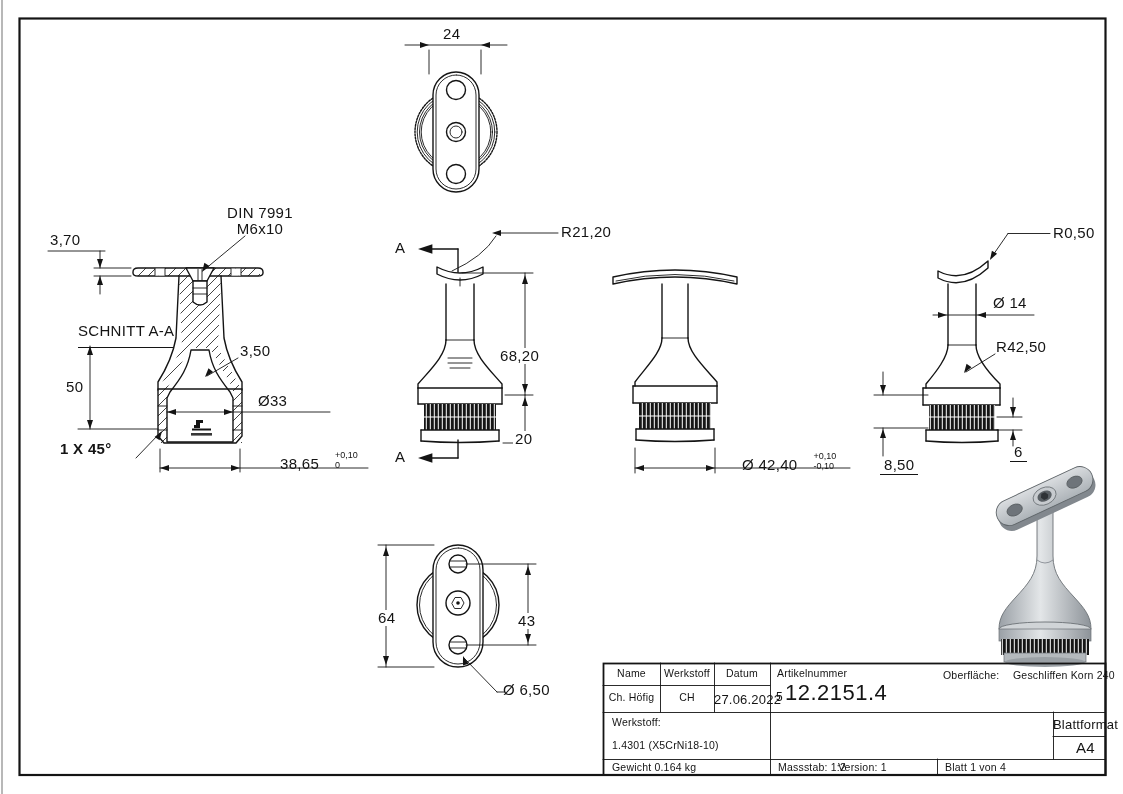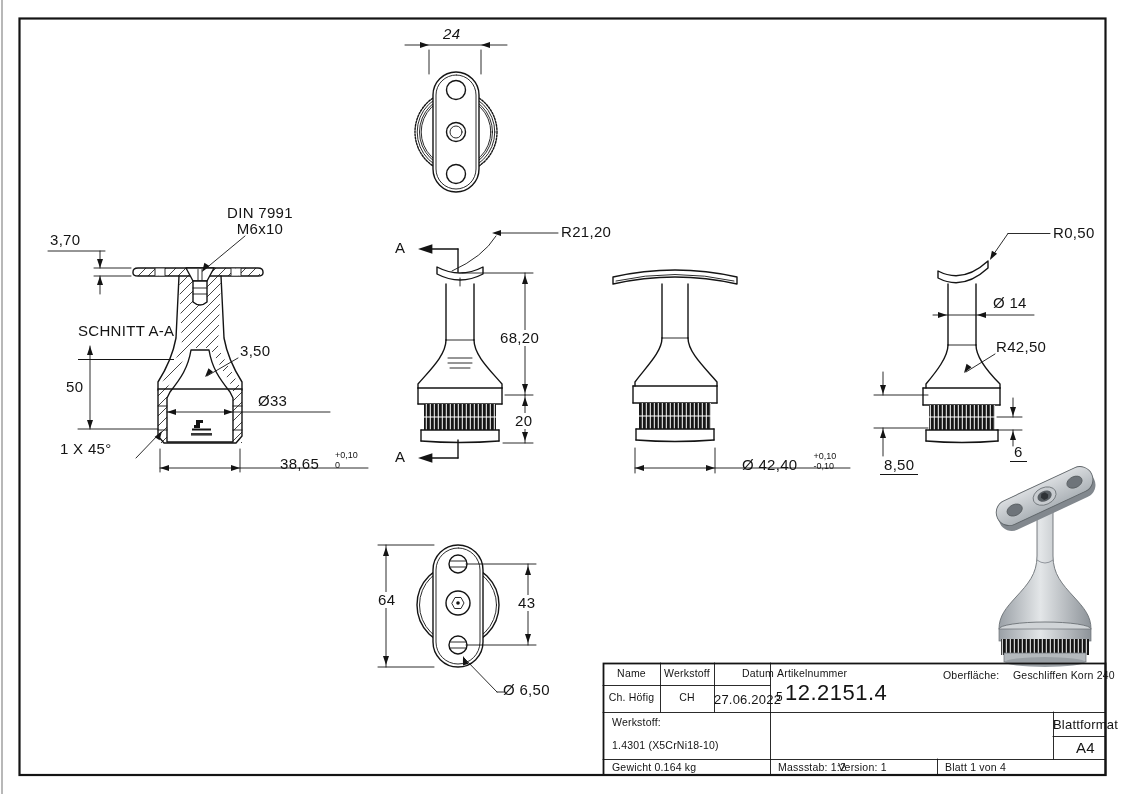--- a/index.html
+++ b/index.html
@@ -6,23 +6,23 @@
   .page{position:relative;width:1123px;height:794px;background:#ffffff;overflow:hidden;
         font-family:"Liberation Sans",sans-serif;}
   .win-edge{position:absolute;left:1px;top:0;width:2px;height:794px;background:#b8b8b8;}
   svg.art{position:absolute;left:0;top:0;width:1123px;height:794px;}
   .ln{stroke:#141414;stroke-width:1.4;fill:none;stroke-linecap:round;stroke-linejoin:round;}
   .lt{stroke:#141414;stroke-width:0.9;fill:none;stroke-linecap:round;}
   .lw{stroke:#141414;stroke-width:1.4;fill:#ffffff;stroke-linejoin:round;}
   .hx{stroke:#141414;stroke-width:0.8;fill:none;}
   .lbl{position:absolute;color:#141414;font-size:15px;line-height:1.08;white-space:nowrap;
        letter-spacing:.3px;}
-  .wbg{background:#fff;padding:0 2px;}
+  .wbg{background:#fff;padding:0 2px;margin-top:18px;}
   .ushelf{border-bottom:1.3px solid #141414;padding:0 4px 1px 4px;}
-  .underl{border-bottom:1.3px solid #141414;padding-bottom:20px;}
+  .underl{border-bottom:1.3px solid #141414;padding-bottom:8px;}
   .two-line span{display:block;text-align:center;}
   .tol{display:inline-block;vertical-align:1px;margin-left:16px;font-size:9px;line-height:1.15;
        letter-spacing:0;text-align:left;}
   .tol span{display:block;}
   .tb{font-size:10.5px;letter-spacing:.2px;}
   .tbs{font-size:13px;letter-spacing:.2px;}
   .ctr{text-align:center;}
   .artnum{display:inline-flex;align-items:flex-end;}
   .artnum .pfx{font-size:12px;margin-right:2px;margin-bottom:1px;}
   .artnum .big{font-size:22px;letter-spacing:.5px;}
@@ -346,32 +346,32 @@
       <line x1="1053" y1="736.5" x2="1105.5" y2="736.5" class="lt" stroke-width="1"></line>
       <line x1="603" y1="759.5" x2="1105.5" y2="759.5" class="lt" stroke-width="1"></line>
       <line x1="660.5" y1="663" x2="660.5" y2="712" class="lt" stroke-width="1"></line>
       <line x1="714.5" y1="663" x2="714.5" y2="712" class="lt" stroke-width="1"></line>
       <line x1="770.5" y1="663" x2="770.5" y2="775" class="lt" stroke-width="1"></line>
       <line x1="937.5" y1="759" x2="937.5" y2="775" class="lt" stroke-width="1"></line>
       <line x1="1053.5" y1="712" x2="1053.5" y2="759" class="lt" stroke-width="1"></line>
     </g>
   </svg>
 
-  <div class="lbl" style="left:443px;top:26px;font-style:italic;">24</div>
+  <div class="lbl" style="left:443px;top:26px;">24</div>
 
   <div class="lbl two-line" style="left:220px;top:205px;width:80px;">
     <span>DIN 7991</span>
     <span>M6x10</span>
   </div>
   <div class="lbl" style="left:50px;top:232px;">3,70</div>
   <div class="lbl underl" style="left:78px;top:323px;">SCHNITT A-A</div>
   <div class="lbl" style="left:240px;top:343px;">3,50</div>
   <div class="lbl" style="left:66px;top:379px;">50</div>
   <div class="lbl" style="left:258px;top:393px;">Ø33</div>
-  <div class="lbl" style="left:60px;top:441px;">1 X 45°</div>
+  <div class="lbl" style="left:60px;top:441px;font-weight:bold;">1 X 45°</div>
   <div class="lbl" style="left:280px;top:450px;">
     <span>38,65</span><span class="tol"><span>+0,10</span><span>0</span></span>
   </div>
 
   <div class="lbl" style="left:395px;top:240px;">A</div>
   <div class="lbl" style="left:395px;top:449px;">A</div>
   <div class="lbl" style="left:561px;top:224px;">R21,20</div>
   <div class="lbl wbg" style="left:498px;top:330px;">68,20</div>
   <div class="lbl wbg" style="left:513px;top:413px;">20</div>
 
@@ -385,21 +385,21 @@
   <div class="lbl ushelf" style="left:880px;top:457px;">8,50</div>
   <div class="lbl ushelf" style="left:1010px;top:444px;">6</div>
 
   <div class="lbl wbg" style="left:376px;top:592px;text-align:right;">64</div>
   <div class="lbl wbg" style="left:516px;top:595px;">43</div>
   <div class="lbl" style="left:503px;top:682px;">Ø 6,50</div>
 
   <div>
     <div class="lbl tb ctr" style="left:603px;top:668px;width:57px;">Name</div>
     <div class="lbl tb ctr" style="left:660px;top:668px;width:54px;">Werkstoff</div>
-    <div class="lbl tb ctr" style="left:730px;top:668px;width:56px;">Datum</div>
+    <div class="lbl tb ctr" style="left:714px;top:668px;width:56px;">Datum</div>
     <div class="lbl tb ctr" style="left:603px;top:692px;width:57px;">Ch. Höfig</div>
     <div class="lbl tb ctr" style="left:660px;top:692px;width:54px;text-align:center;">CH</div>
     <div class="lbl tbs ctr" style="left:714px;top:693px;width:56px;">27.06.2022</div>
 
     <div class="lbl tb" style="left:777px;top:668px;">Artikelnummer</div>
     <div class="lbl artnum" style="left:776px;top:681px;">
       <span class="pfx">5</span>
         <span class="big">12.2151.4</span>
     </div>
     <div class="lbl tb" style="left:943px;top:670px;">Oberfläche:</div>

